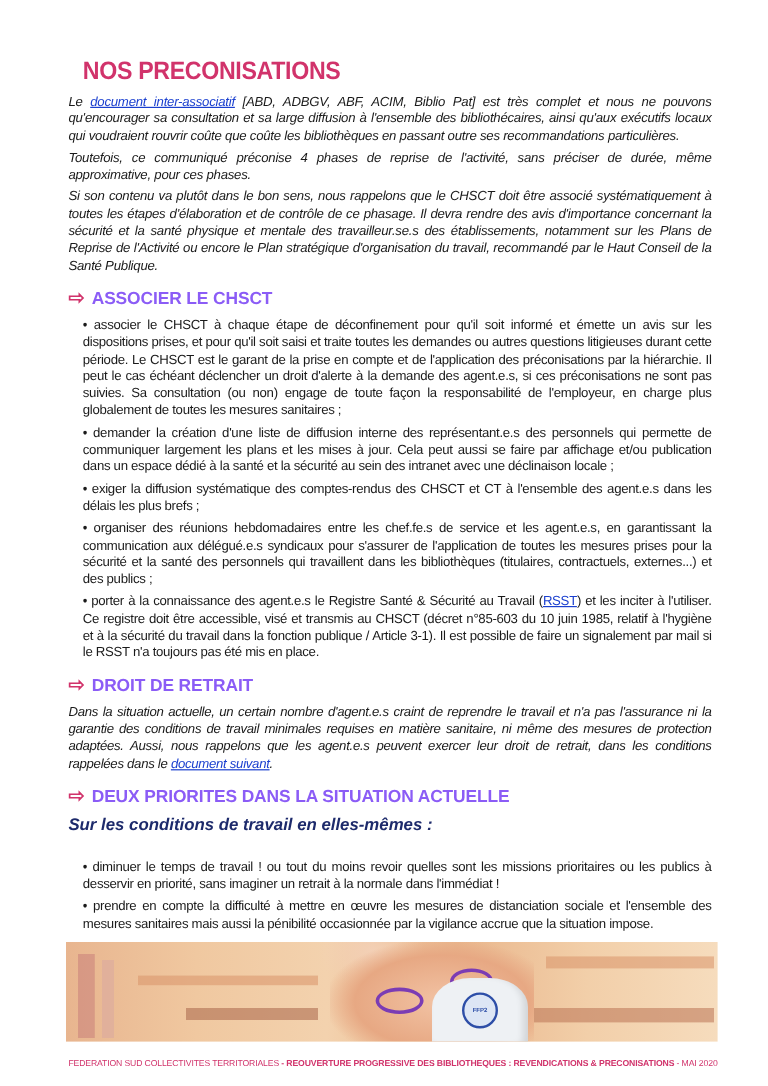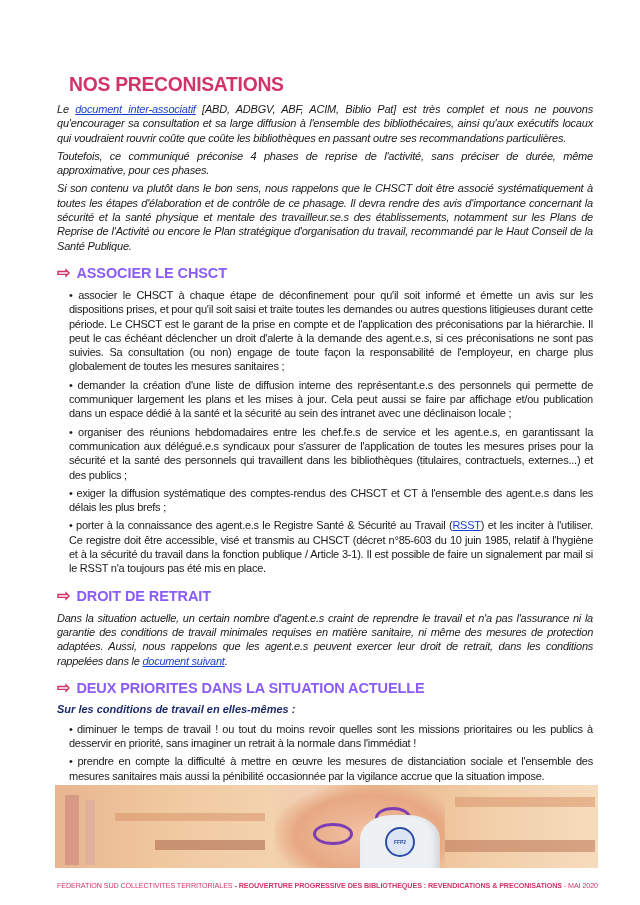--- a/index.html
+++ b/index.html
@@ -1,29 +1,29 @@
 <!DOCTYPE html>
 <html><head>
 <meta charset="utf-8">
 <style>
   html, body { margin:0; padding:0; background:#ffffff; }
   body { width:640px; height:905px; position:relative; overflow:hidden;
          font-family:"Liberation Sans", sans-serif; color:#1a1a1a; }
-  .page { position:absolute; left:57px; top:72px; width:536px; }
+  .page { position:absolute; left:57px; top:48px; width:536px; }
   .title { font-family:"Liberation Sans", sans-serif; font-weight:bold; color:#d1336b;
            font-size:21px; letter-spacing:-0.3px; margin:0 0 6px 12px; transform:scaleX(0.92); transform-origin:left; }
   .intro p { font-style:italic; font-size:11px; line-height:14.3px; margin:0 0 4px 0; text-align:justify; letter-spacing:-0.2px; }
   a { color:#1a3fcf; text-decoration:underline; }
   .h2 { display:flex; align-items:center; margin:12px 0 7px 0; }
   .h2 .arrow { color:#d1336b; font-size:16px; font-weight:bold; margin-right:6px; line-height:1; }
   .h2 .txt { color:#8b5cf6; font-weight:bold; font-size:14.5px; letter-spacing:-0.1px; }
   .bullets { margin-left:12px; }
   .bullets p { font-size:11px; line-height:14.3px; margin:0 0 4px 0; text-align:justify; letter-spacing:-0.25px; }
   .droit p { font-style:italic; font-size:11px; line-height:14.3px; margin:0; text-align:justify; letter-spacing:-0.25px; }
-  .sub { color:#1d2a6b; font-weight:bold; font-style:italic; font-size:11px; margin:0 0 7px 0; }
+  .sub { color:#1d2a6b; font-weight:bold; font-style:italic; font-size:14px; margin:0 0 21px 0; }
   .photo { position:absolute; left:55px; top:785px; width:543px; height:83px; overflow:hidden;
            background:linear-gradient(90deg,#e8b58f 0%,#f0c8a0 20%,#f3d2ae 40%,#e9b68c 60%,#f2cfa9 80%,#f6dcbd 100%); }
   .shelf { position:absolute; background:#d9946a; opacity:.55; }
   .face { position:absolute; left:220px; top:0; width:170px; height:83px;
           background:radial-gradient(ellipse at 55% 60%,#f2c3a4 0%,#e7a883 55%,rgba(231,168,131,0) 75%); }
   .hair { position:absolute; left:210px; top:0; width:90px; height:40px;
           background:radial-gradient(ellipse at 50% 20%,#f3d0b6 0%,rgba(243,208,182,0) 70%); }
   .glasses { position:absolute; width:34px; height:16px; border:3px solid #7b3cb4; border-radius:50%; }
   .mask { position:absolute; left:305px; top:30px; width:80px; height:60px; background:#eef1f4;
           border-radius:40% 40% 10% 10%; box-shadow:inset -4px -3px 6px rgba(0,0,0,.12); }
@@ -46,22 +46,22 @@
     <p>Si son contenu va plutôt dans le bon sens, nous rappelons que le CHSCT doit être associé systématiquement à toutes les étapes d'élaboration et de contrôle de ce phasage. Il devra rendre des avis d'importance concernant la sécurité et la santé physique et mentale des travailleur.se.s des établissements, notamment sur les Plans de Reprise de l'Activité ou encore le Plan stratégique d'organisation du travail, recommandé par le Haut Conseil de la Santé Publique.</p>
   </div>
 
   <div class="h2">
     <span class="arrow">⇨</span>
     <span class="txt">ASSOCIER LE CHSCT</span>
   </div>
   <div class="bullets">
     <p>• associer le CHSCT à chaque étape de déconfinement pour qu'il soit informé et émette un avis sur les dispositions prises, et pour qu'il soit saisi et traite toutes les demandes ou autres questions litigieuses durant cette période. Le CHSCT est le garant de la prise en compte et de l'application des préconisations par la hiérarchie. Il peut le cas échéant déclencher un droit d'alerte à la demande des agent.e.s, si ces préconisations ne sont pas suivies. Sa consultation (ou non) engage de toute façon la responsabilité de l'employeur, en charge plus globalement de toutes les mesures sanitaires ;</p>
     <p>• demander la création d'une liste de diffusion interne des représentant.e.s des personnels qui permette de communiquer largement les plans et les mises à jour. Cela peut aussi se faire par affichage et/ou publication dans un espace dédié à la santé et la sécurité au sein des intranet avec une déclinaison locale ;</p>
+    <p>• exiger la diffusion systématique des comptes-rendus des CHSCT et CT à l'ensemble des agent.e.s dans les délais les plus brefs ;</p>
     <p>• organiser des réunions hebdomadaires entre les chef.fe.s de service et les agent.e.s, en garantissant la communication aux délégué.e.s syndicaux pour s'assurer de l'application de toutes les mesures prises pour la sécurité et la santé des personnels qui travaillent dans les bibliothèques (titulaires, contractuels, externes...) et des publics ;</p>
-    <p>• exiger la diffusion systématique des comptes-rendus des CHSCT et CT à l'ensemble des agent.e.s dans les délais les plus brefs ;</p>
     <p><span>• porter à la connaissance des agent.e.s le Registre Santé &amp; Sécurité au Travail (</span><a>RSST</a><span>) et les inciter à l'utiliser. Ce registre doit être accessible, visé et transmis au CHSCT (décret n°85-603 du 10 juin 1985, relatif à l'hygiène et à la sécurité du travail dans la fonction publique / Article 3-1). Il est possible de faire un signalement par mail si le RSST n'a toujours pas été mis en place.</span></p>
   </div>
 
   <div class="h2">
     <span class="arrow">⇨</span>
     <span class="txt">DROIT DE RETRAIT</span>
   </div>
   <div class="droit">
     <p><span>Dans la situation actuelle, un certain nombre d'agent.e.s craint de reprendre le travail et n'a pas l'assurance ni la garantie des conditions de travail minimales requises en matière sanitaire, ni même des mesures de protection adaptées. Aussi, nous rappelons que les agent.e.s peuvent exercer leur droit de retrait, dans les conditions rappelées dans le </span><a>document suivant</a><span>.</span></p>
   </div>

